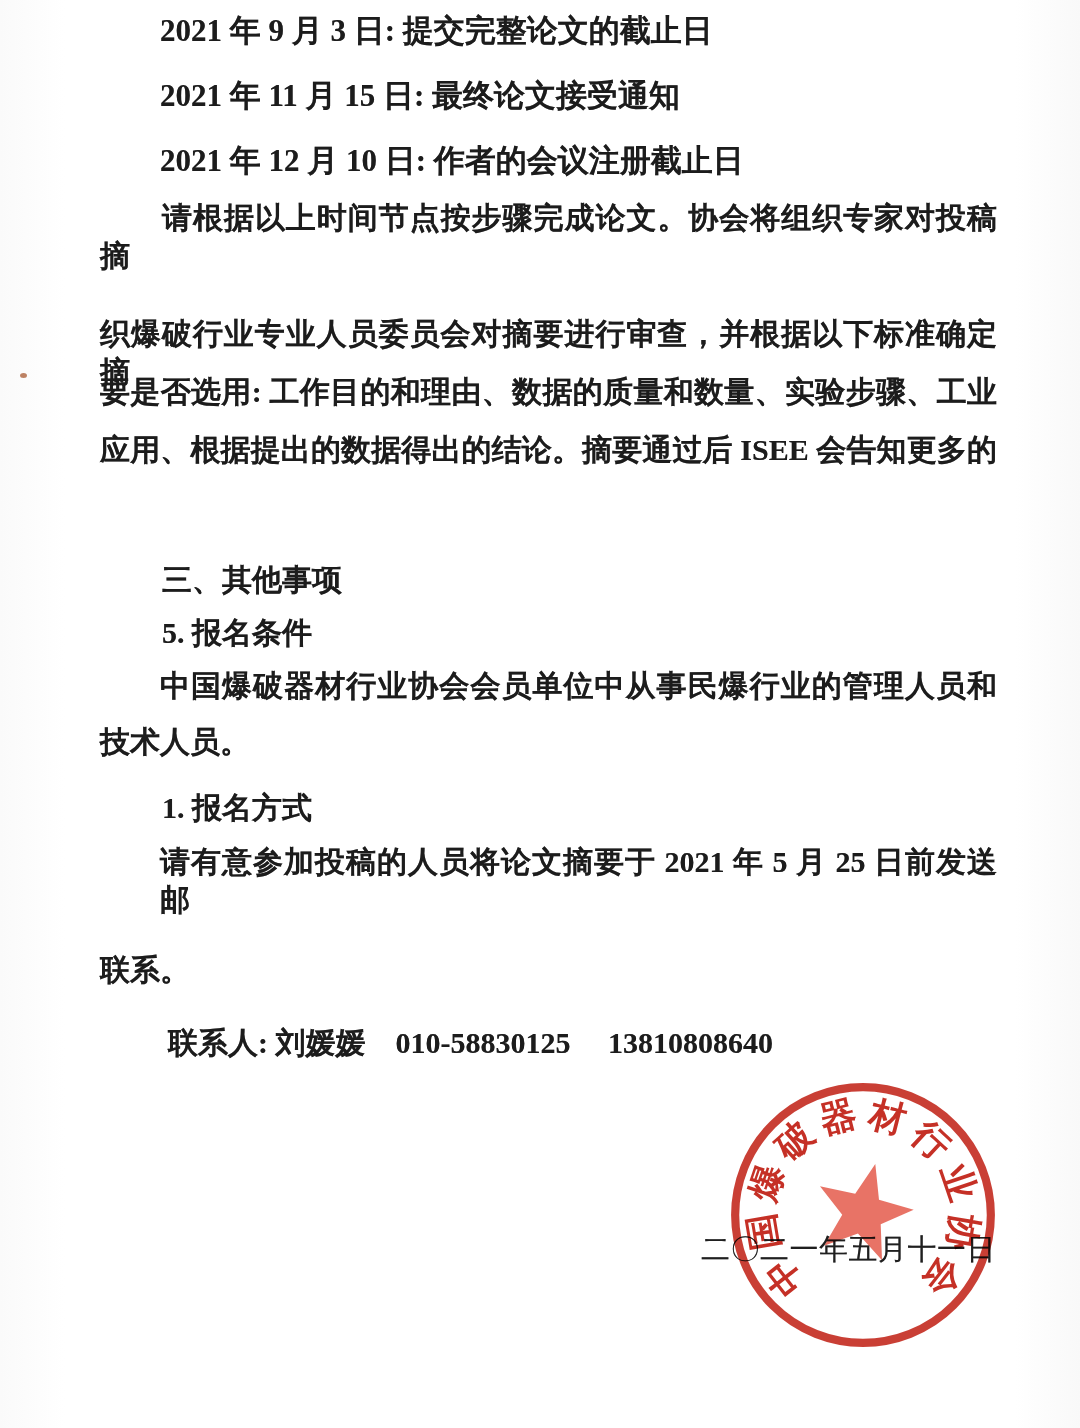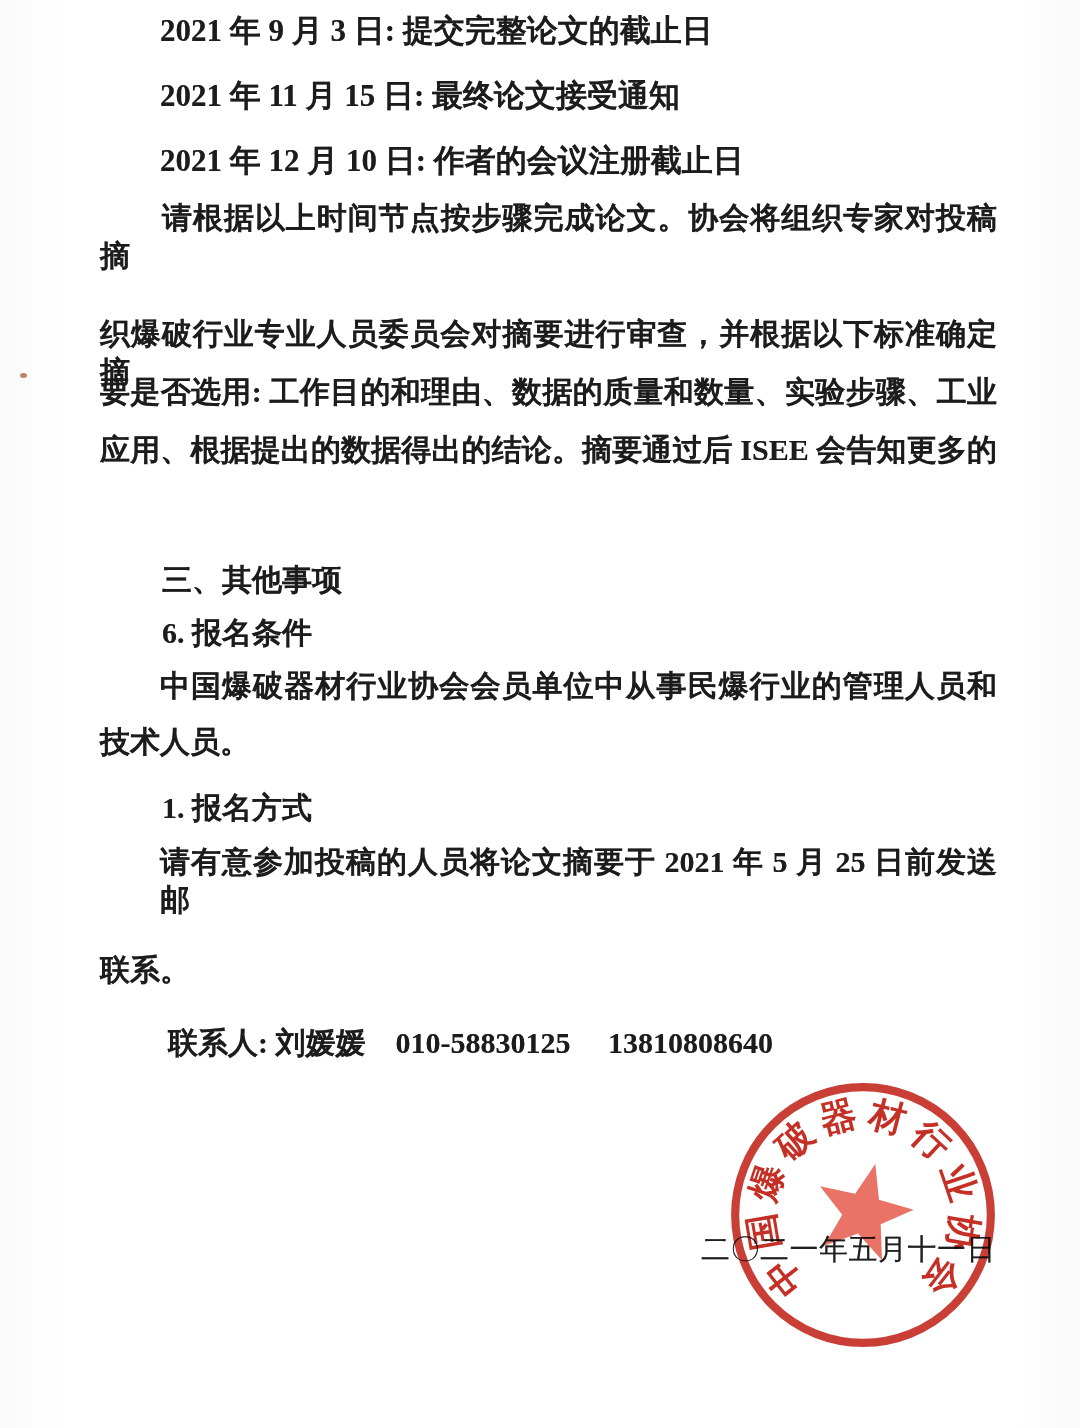--- a/index.html
+++ b/index.html
@@ -78,21 +78,21 @@
   <div class="line sched" style="top:142px">2021 年 12 月 10 日: 作者的会议注册截止日</div>
 
   <div class="line just" style="top:199px; left:100px; width:897px; text-indent:62px">请根据以上时间节点按步骤完成论文。协会将组织专家对投稿摘</div>
   <div class="line just" style="top:315px; left:100px; width:897px">织爆破行业专业人员委员会对摘要进行审查，并根据以下标准确定摘</div>
   <div class="line just" style="top:373px; left:100px; width:897px">要是否选用: 工作目的和理由、数据的质量和数量、实验步骤、工业</div>
   <div class="line just" style="top:431px; left:100px; width:897px">应用、根据提出的数据得出的结论。摘要通过后 ISEE 会告知更多的</div>
 
   <div class="speck"></div>
 
   <div class="line" style="top:561px; left:162px">三、其他事项</div>
-  <div class="line" style="top:614px; left:162px">6. 报名条件</div>
+  <div class="line" style="top:614px; left:162px">5. 报名条件</div>
   <div class="line just" style="top:667px; left:160px; width:837px">中国爆破器材行业协会会员单位中从事民爆行业的管理人员和</div>
   <div class="line" style="top:723px; left:100px">技术人员。</div>
 
   <div class="line" style="top:789px; left:162px">1. 报名方式</div>
   <div class="line just" style="top:843px; left:160px; width:837px">请有意参加投稿的人员将论文摘要于 2021 年 5 月 25 日前发送邮</div>
   <div class="line" style="top:951px; left:100px">联系。</div>
 
   <div class="line" style="top:1024px; left:168px">联系人: 刘媛媛　010-58830125　 13810808640</div>
 
   <div class="seal-date">二〇二一年五月十一日</div>

